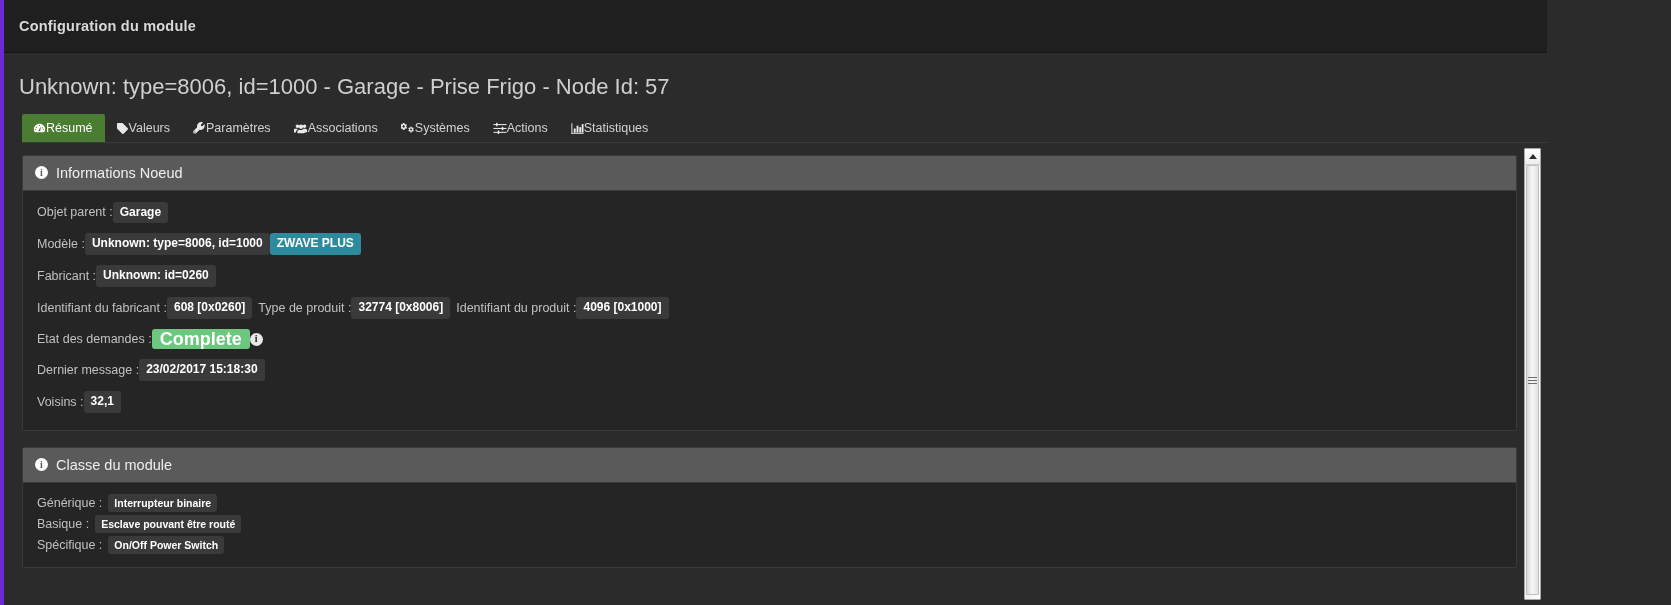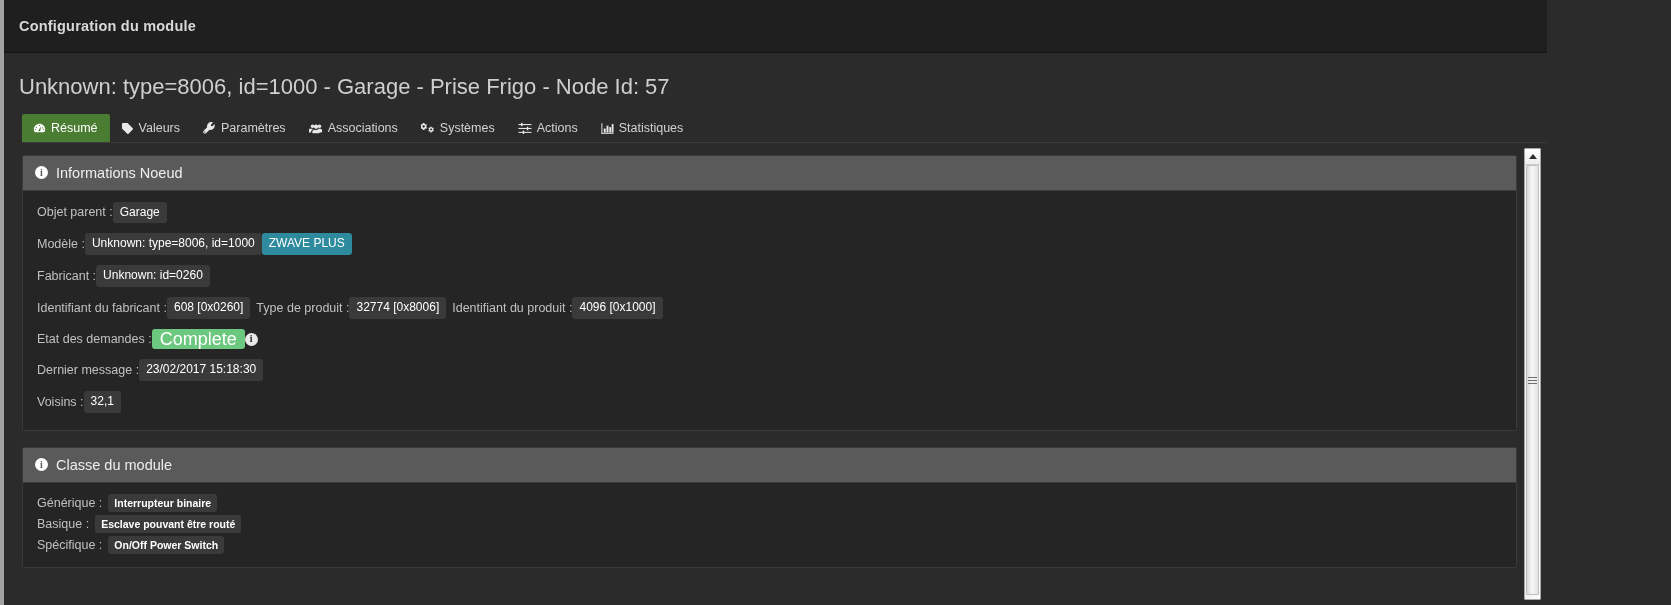--- a/index.html
+++ b/index.html
@@ -10,21 +10,21 @@
     background: #2b2b2b;
     font-family: "Liberation Sans", sans-serif;
     overflow: hidden;
   }
 
   
   .app-frame {
     position: relative;
     width: 1547px;
     height: 605px;
-    background: #a3a3a3;
+    background: #6d28d9;
     padding-left: 4px;
   }
 
   
   .titlebar {
     height: 53px;
     background: #1f1f1f;
     display: flex;
     align-items: center;
     padding-left: 15px;
@@ -56,21 +56,20 @@
   .tabs {
     display: flex;
     align-items: flex-end;
     margin: 13px 0 0 18px;
     border-bottom: 1px solid #3b3b3b;
     padding-right: 20px;
   }
   .tab {
     display: flex;
     align-items: center;
-    gap: 5px;
     padding: 7px 11px 7px 10px;
     font-size: 12.5px;
     color: #d2d2d2;
     cursor: pointer;
     border: 1px solid transparent;
     border-bottom: none;
     line-height: 1;
     white-space: nowrap;
   }
   .tab.active {
@@ -135,21 +134,21 @@
     font-size: 12.5px;
     color: #c4c4c4;
   }
   .inforow:last-child { margin-bottom: 4px; }
   .lbl { color: #c0c0c0; font-size: 12.5px; white-space: nowrap; }
 
   .chip {
     background: #3a3a3a;
     color: #ffffff;
     font-size: 12px;
-    font-weight: normal;
+    font-weight: bold;
     padding: 4px 7px;
     border-radius: 3px;
     white-space: nowrap;
     display: inline-block;
     line-height: 1.15;
   }
   .chip.info {
     background: #2e8b9e;
   }
   .chip.success {

